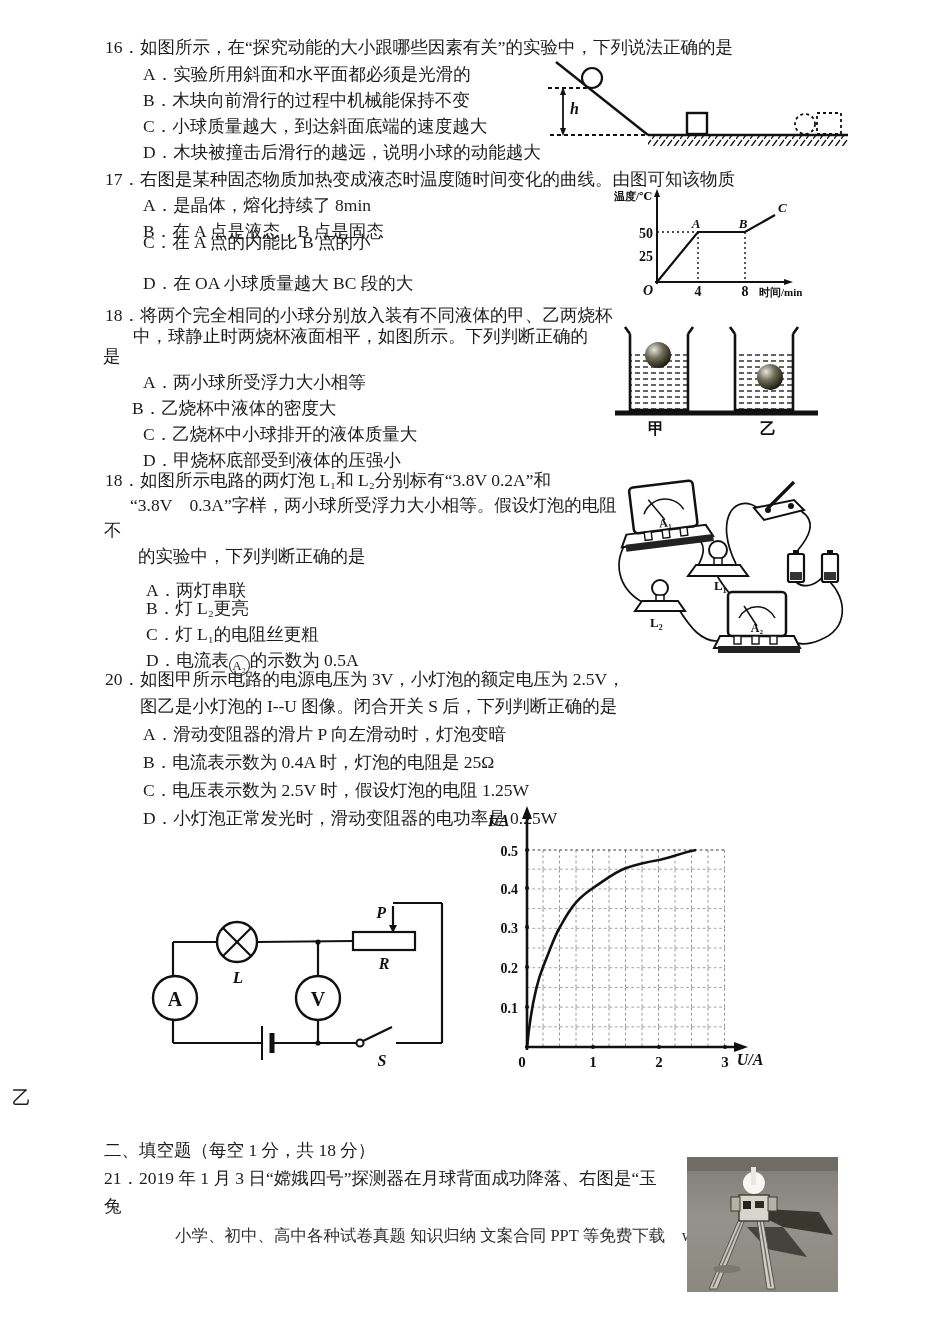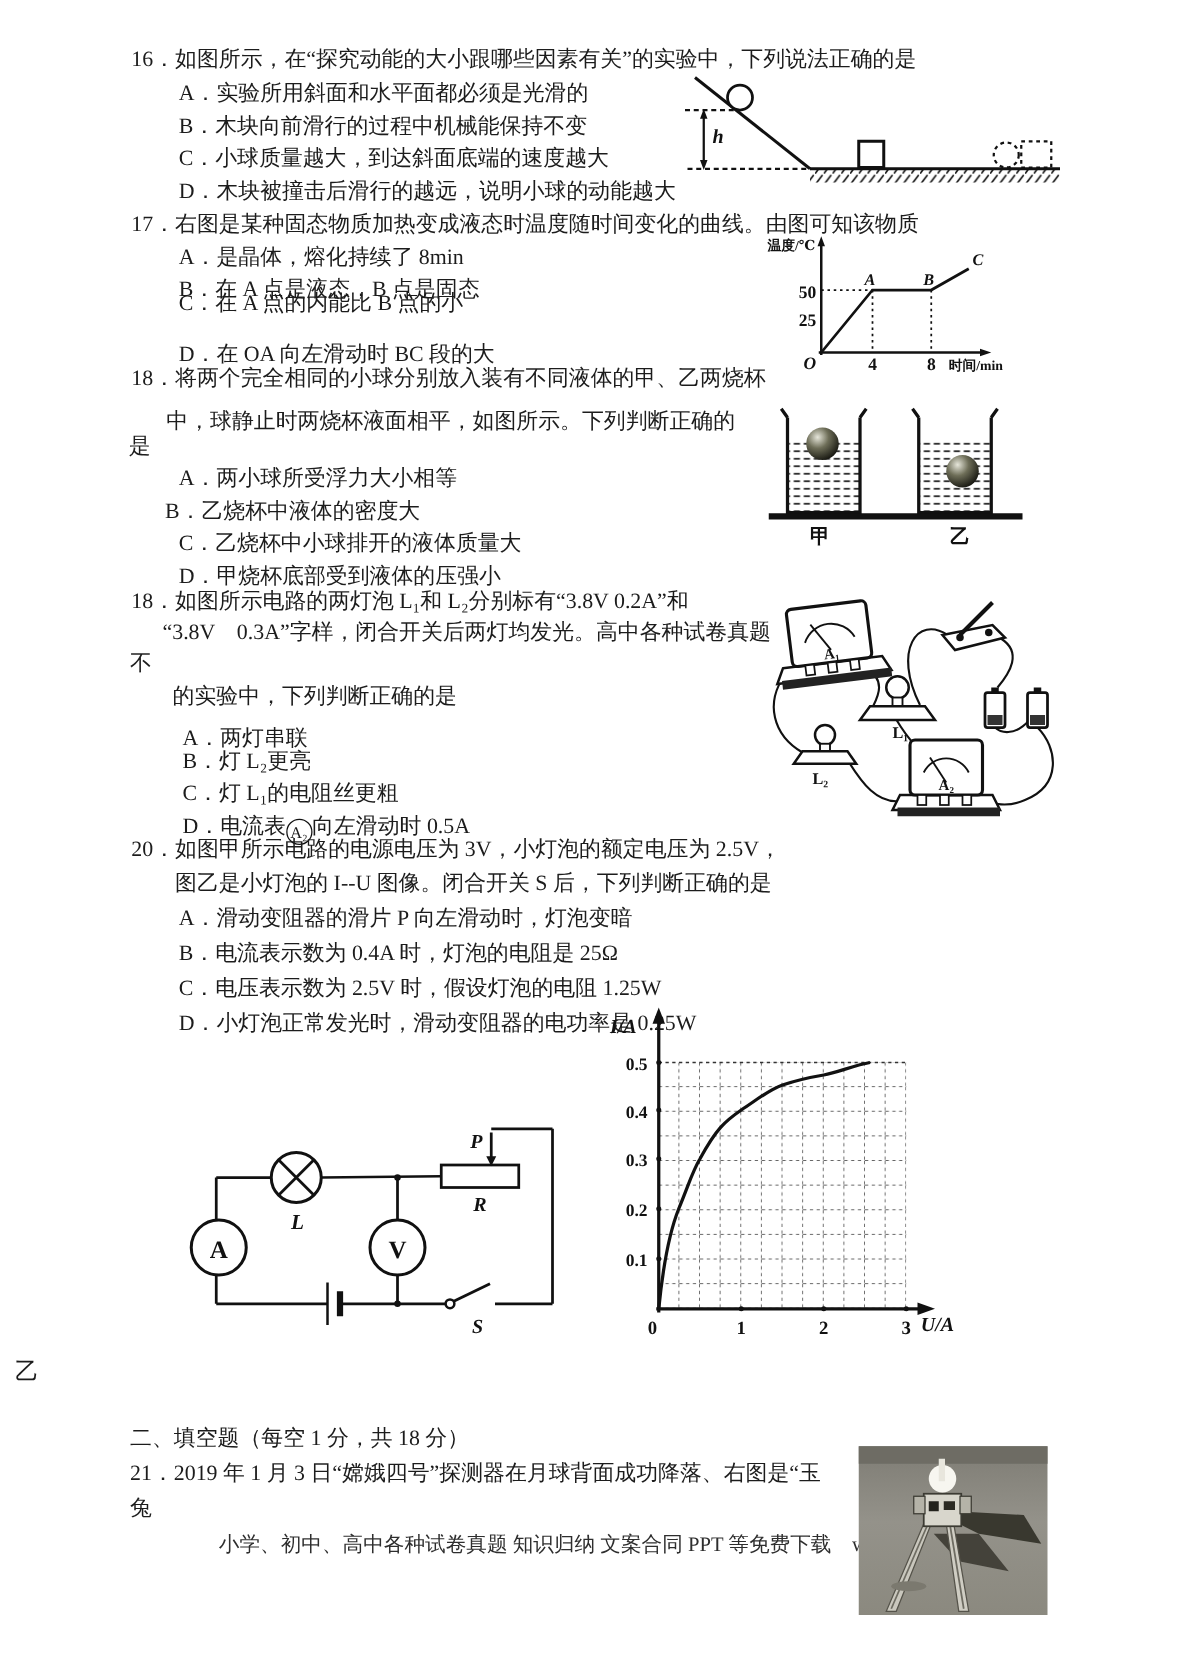--- a/index.html
+++ b/index.html
@@ -60,21 +60,21 @@
   <rect x="108" y="78" width="200" height="10" fill="url(#hatch16)"></rect>
   <rect x="147" y="55" width="20" height="21" fill="#fff" stroke="#111" stroke-width="2.4"></rect>
   <circle cx="265" cy="66" r="10" fill="none" stroke="#111" stroke-width="1.8" stroke-dasharray="3,3"></circle>
   <rect x="277" y="55" width="24" height="21" fill="none" stroke="#111" stroke-width="1.8" stroke-dasharray="3,3"></rect>
 </svg>
 
 <div class="tl" style="left:105px;top:169px">17．右图是某种固态物质加热变成液态时温度随时间变化的曲线。由图可知该物质</div>
 <div class="tl" style="left:143px;top:195px">A．是晶体，熔化持续了 8min</div>
 <div class="tl" style="left:143px;top:221px">B．在 A 点是液态，B 点是固态</div>
 <div class="tl" style="left:143px;top:232px">C．在 A 点的内能比 B 点的小</div>
-<div class="tl" style="left:143px;top:273px">D．在 OA 向左滑动时 BC 段的大</div>
+<div class="tl" style="left:143px;top:273px">D．在 OA 小球质量越大 BC 段的大</div>
 
 <svg class="fig" style="left:612px;top:188px" width="205" height="112" viewBox="0 0 205 112">
   <line x1="45" y1="6" x2="45" y2="96" stroke="#111" stroke-width="2"></line>
   <polygon points="42,9 48,9 45,1" fill="#111"></polygon>
   <line x1="43" y1="94" x2="174" y2="94" stroke="#111" stroke-width="2"></line>
   <polygon points="172,91 172,97 181,94" fill="#111"></polygon>
   <text x="2" y="12" font-size="11" font-weight="bold">温度/℃</text>
   <text x="147" y="108" font-size="11" font-weight="bold">时间/min</text>
   <text x="41" y="50" font-size="14" font-weight="bold" text-anchor="end">50</text>
   <text x="41" y="73" font-size="14" font-weight="bold" text-anchor="end">25</text>
@@ -83,21 +83,21 @@
   <text x="133" y="108" font-size="14" font-weight="bold" text-anchor="middle">8</text>
   <line x1="45" y1="44" x2="86" y2="44" stroke="#111" stroke-width="1.4" stroke-dasharray="2,3"></line>
   <line x1="86" y1="44" x2="86" y2="94" stroke="#111" stroke-width="1.4" stroke-dasharray="2,3"></line>
   <line x1="133" y1="44" x2="133" y2="94" stroke="#111" stroke-width="1.4" stroke-dasharray="2,3"></line>
   <polyline points="45,94 86,44 133,44 163,27" fill="none" stroke="#111" stroke-width="2.2"></polyline>
   <text x="84" y="40" font-size="13" font-weight="bold" font-style="italic" text-anchor="middle">A</text>
   <text x="131" y="40" font-size="13" font-weight="bold" font-style="italic" text-anchor="middle">B</text>
   <text x="166" y="24" font-size="13" font-weight="bold" font-style="italic">C</text>
 </svg>
 
-<div class="tl" style="left:105px;top:292px">18．将两个完全相同的小球分别放入装有不同液体的甲、乙两烧杯</div>
+<div class="tl" style="left:105px;top:305px">18．将两个完全相同的小球分别放入装有不同液体的甲、乙两烧杯</div>
 <div class="tl" style="left:133px;top:326px">中，球静止时两烧杯液面相平，如图所示。下列判断正确的</div>
 <div class="tl" style="left:103px;top:346px">是</div>
 <div class="tl" style="left:143px;top:372px">A．两小球所受浮力大小相等</div>
 <div class="tl" style="left:132px;top:398px">B．乙烧杯中液体的密度大</div>
 <div class="tl" style="left:143px;top:424px">C．乙烧杯中小球排开的液体质量大</div>
 <div class="tl" style="left:143px;top:450px">D．甲烧杯底部受到液体的压强小</div>
 
 <svg class="fig" style="left:610px;top:322px" width="218" height="118" viewBox="0 0 218 118">
   <defs>
     <pattern id="liq" width="8" height="6" patternUnits="userSpaceOnUse">
@@ -117,28 +117,28 @@
   <rect x="125" y="31" width="58" height="57" fill="url(#liq)"></rect>
   <path d="M125,12 L125,88 L183,88 L183,12 M125,12 L120,5 M183,12 L188,5" fill="none" stroke="#111" stroke-width="2.6"></path>
   <circle cx="160" cy="55" r="13" fill="url(#ballg)"></circle>
 
   <line x1="5" y1="91" x2="208" y2="91" stroke="#111" stroke-width="5"></line>
   <text x="46" y="112" font-size="16" font-weight="bold" text-anchor="middle">甲</text>
   <text x="158" y="112" font-size="16" font-weight="bold" text-anchor="middle">乙</text>
 </svg>
 
 <div class="tl" style="left:105px;top:470px">18．如图所示电路的两灯泡 L₁和 L₂分别标有“3.8V 0.2A”和</div>
-<div class="tl" style="left:130px;top:495px">“3.8V　0.3A”字样，闭合开关后两灯均发光。高中各种试卷真题</div>
+<div class="tl" style="left:130px;top:495px">“3.8V　0.3A”字样，两小球所受浮力大小相等。假设灯泡的电阻</div>
 <div class="tl" style="left:104px;top:520px">不</div>
 <div class="tl" style="left:138px;top:546px">的实验中，下列判断正确的是</div>
 <div class="tl" style="left:146px;top:580px">A．两灯串联</div>
 <div class="tl" style="left:146px;top:598px">B．灯 L₂更亮</div>
 <div class="tl" style="left:146px;top:624px">C．灯 L₁的电阻丝更粗</div>
 <div class="tl" style="left:146px;top:650px">
-  <span>D．电流表</span><span class="meter-inline">A₂</span><span>向左滑动时 0.5A</span>
+  <span>D．电流表</span><span class="meter-inline">A₂</span><span>的示数为 0.5A</span>
 </div>
 
 <svg class="fig" style="left:618px;top:478px" width="258" height="192" viewBox="0 0 258 192">
 
   <g stroke="#111" stroke-width="1.7" fill="none">
     <path d="M10,62 C-6,84 0,110 24,124"></path>
     <path d="M74,56 C92,66 84,80 80,88"></path>
     <path d="M118,86 C96,42 116,14 140,30"></path>
     <path d="M183,33 C200,44 190,60 180,72"></path>
     <path d="M178,104 C190,115 214,100 211,76"></path>

